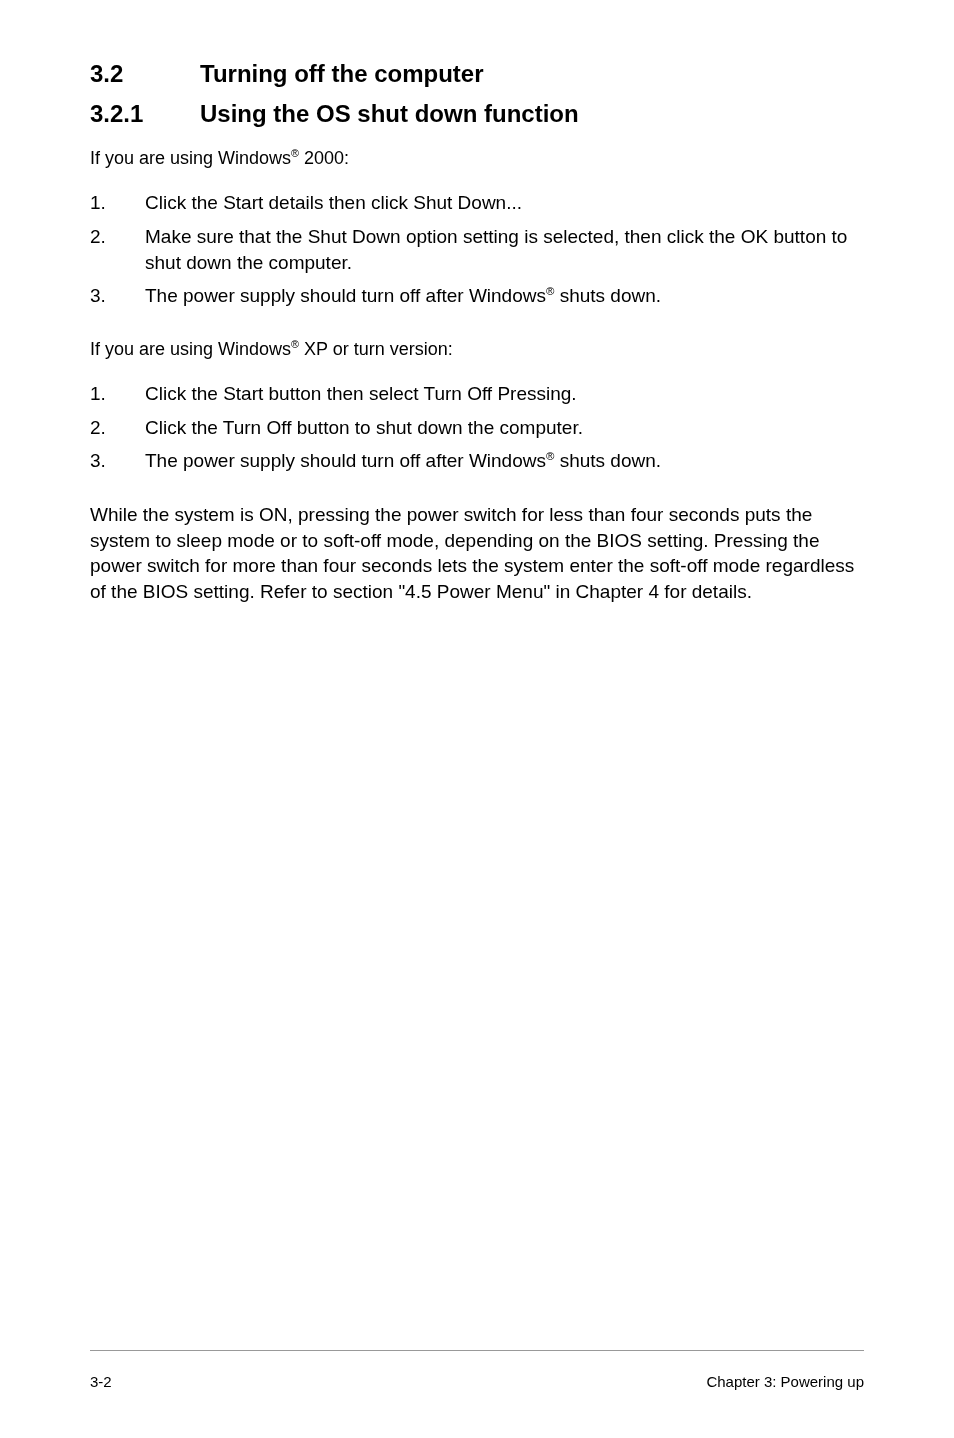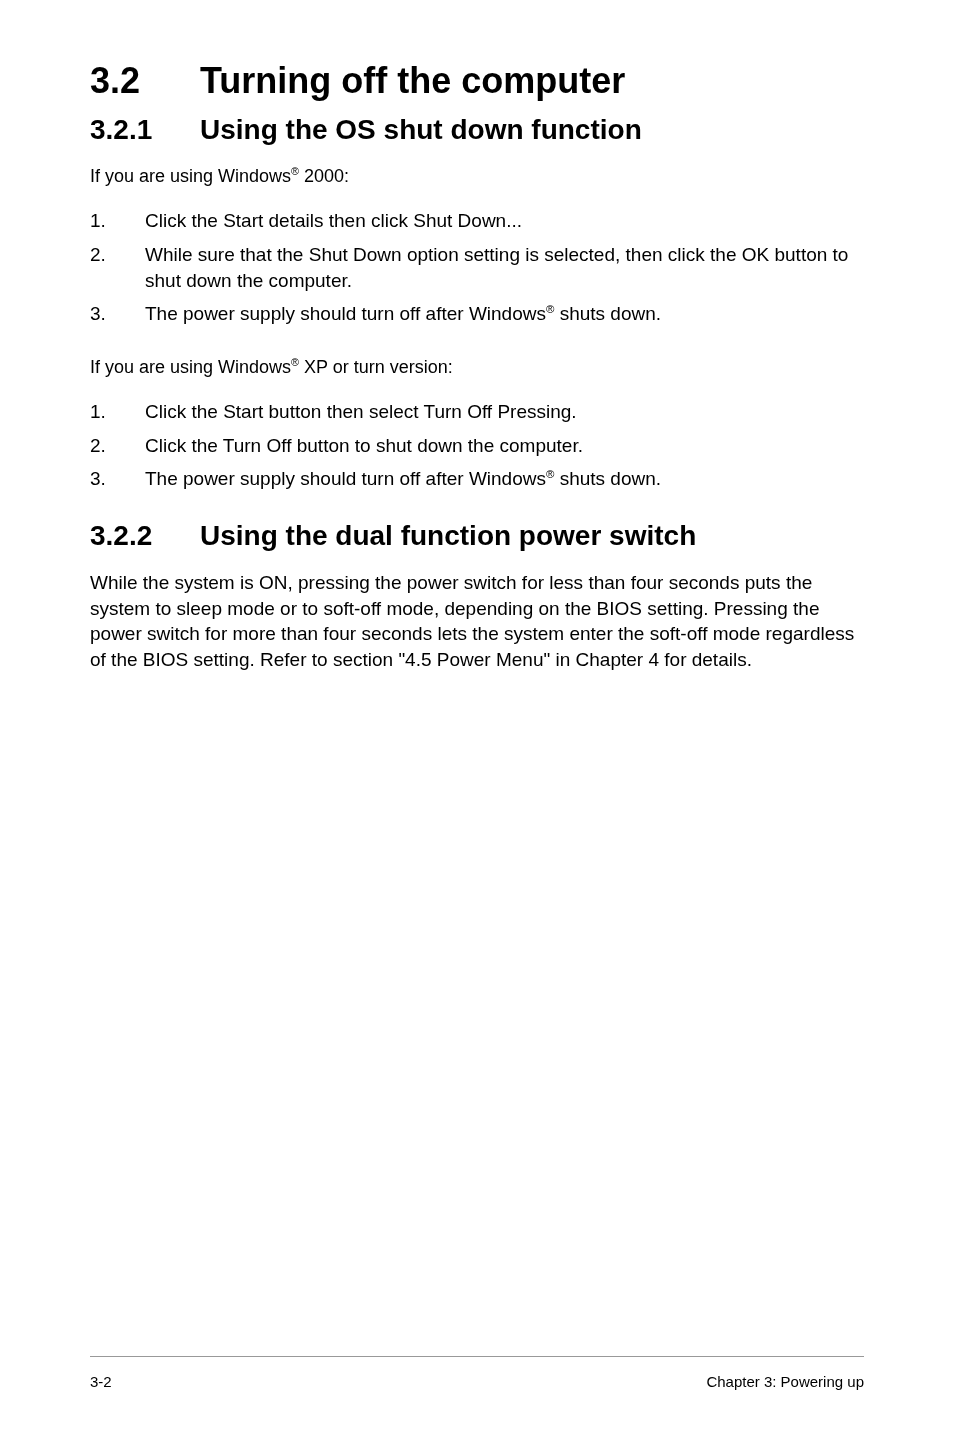--- a/index.html
+++ b/index.html
@@ -10,30 +10,30 @@
     body {
       width: 954px;
       height: 1438px;
       background: #fff;
       font-family: Arial, Helvetica, sans-serif;
       color: #000;
       padding: 60px 90px 40px 90px;
       position: relative;
     }
     h1 {
-      font-size: 36px;
+      font-size: 24px;
       font-weight: bold;
       margin-bottom: 12px;
     }
     h1 .secnum {
       display: inline-block;
       width: 110px;
     }
     h2 {
-      font-size: 28px;
+      font-size: 24px;
       font-weight: bold;
       margin-bottom: 18px;
     }
     h2 .subsecnum {
       display: inline-block;
       width: 110px;
     }
     .intro {
       font-size: 18px;
       margin-bottom: 20px;
@@ -69,21 +69,21 @@
     }
     .section322 {
       margin-top: 20px;
     }
     .footer {
       position: absolute;
       bottom: 48px;
       left: 90px;
       right: 90px;
       border-top: 1px solid #999;
-      padding-top: 16px;
+      padding-top: 22px;
       display: flex;
       justify-content: space-between;
       font-size: 15px;
       color: #000;
     }
     b { font-weight: normal; }
   </style>
 </head>
 <body>
 
@@ -97,21 +97,21 @@
 
 <p class="intro">
   <span>If you are using Windows</span><span class="sup">®</span><span> 2000:</span>
 </p>
 
 <ol>
   <li>
     <span>Click the </span><b>Start</b><span> details then click </span><b>Shut Down</b><span>...</span>
   </li>
   <li>
-    <span>While sure that the </span><b>Shut Down</b><span> option setting is selected, then click the </span><b>OK</b><span> button to shut down the computer.</span>
+    <span>Make sure that the </span><b>Shut Down</b><span> option setting is selected, then click the </span><b>OK</b><span> button to shut down the computer.</span>
   </li>
   <li>
     <span>The power supply should turn off after Windows</span><span class="sup">®</span><span> shuts down.</span>
   </li>
 </ol>
 
 <p class="intro">
   <span>If you are using Windows</span><span class="sup">®</span><span> XP or turn version:</span>
 </p>
 
@@ -121,22 +121,19 @@
   </li>
   <li>
     <span>Click the </span><b>Turn Off</b><span> button to shut down the computer.</span>
   </li>
   <li>
     <span>The power supply should turn off after Windows</span><span class="sup">®</span><span> shuts down.</span>
   </li>
 </ol>
 
 <div class="section322">
-  <h2>
-    <span class="subsecnum">3.2.2</span><span>Using the dual function power switch</span>
-  </h2>
   <p class="para">While the system is ON, pressing the power switch for less than four seconds puts the system to sleep mode or to soft-off mode, depending on the BIOS setting. Pressing the power switch for more than four seconds lets the system enter the soft-off mode regardless of the BIOS setting. Refer to section  "4.5  Power Menu" in Chapter 4 for details.</p>
 </div>
 
 <div class="footer">
   <span>3-2</span>
   <span>Chapter 3: Powering up</span>
 </div>
 
 </body></html>

